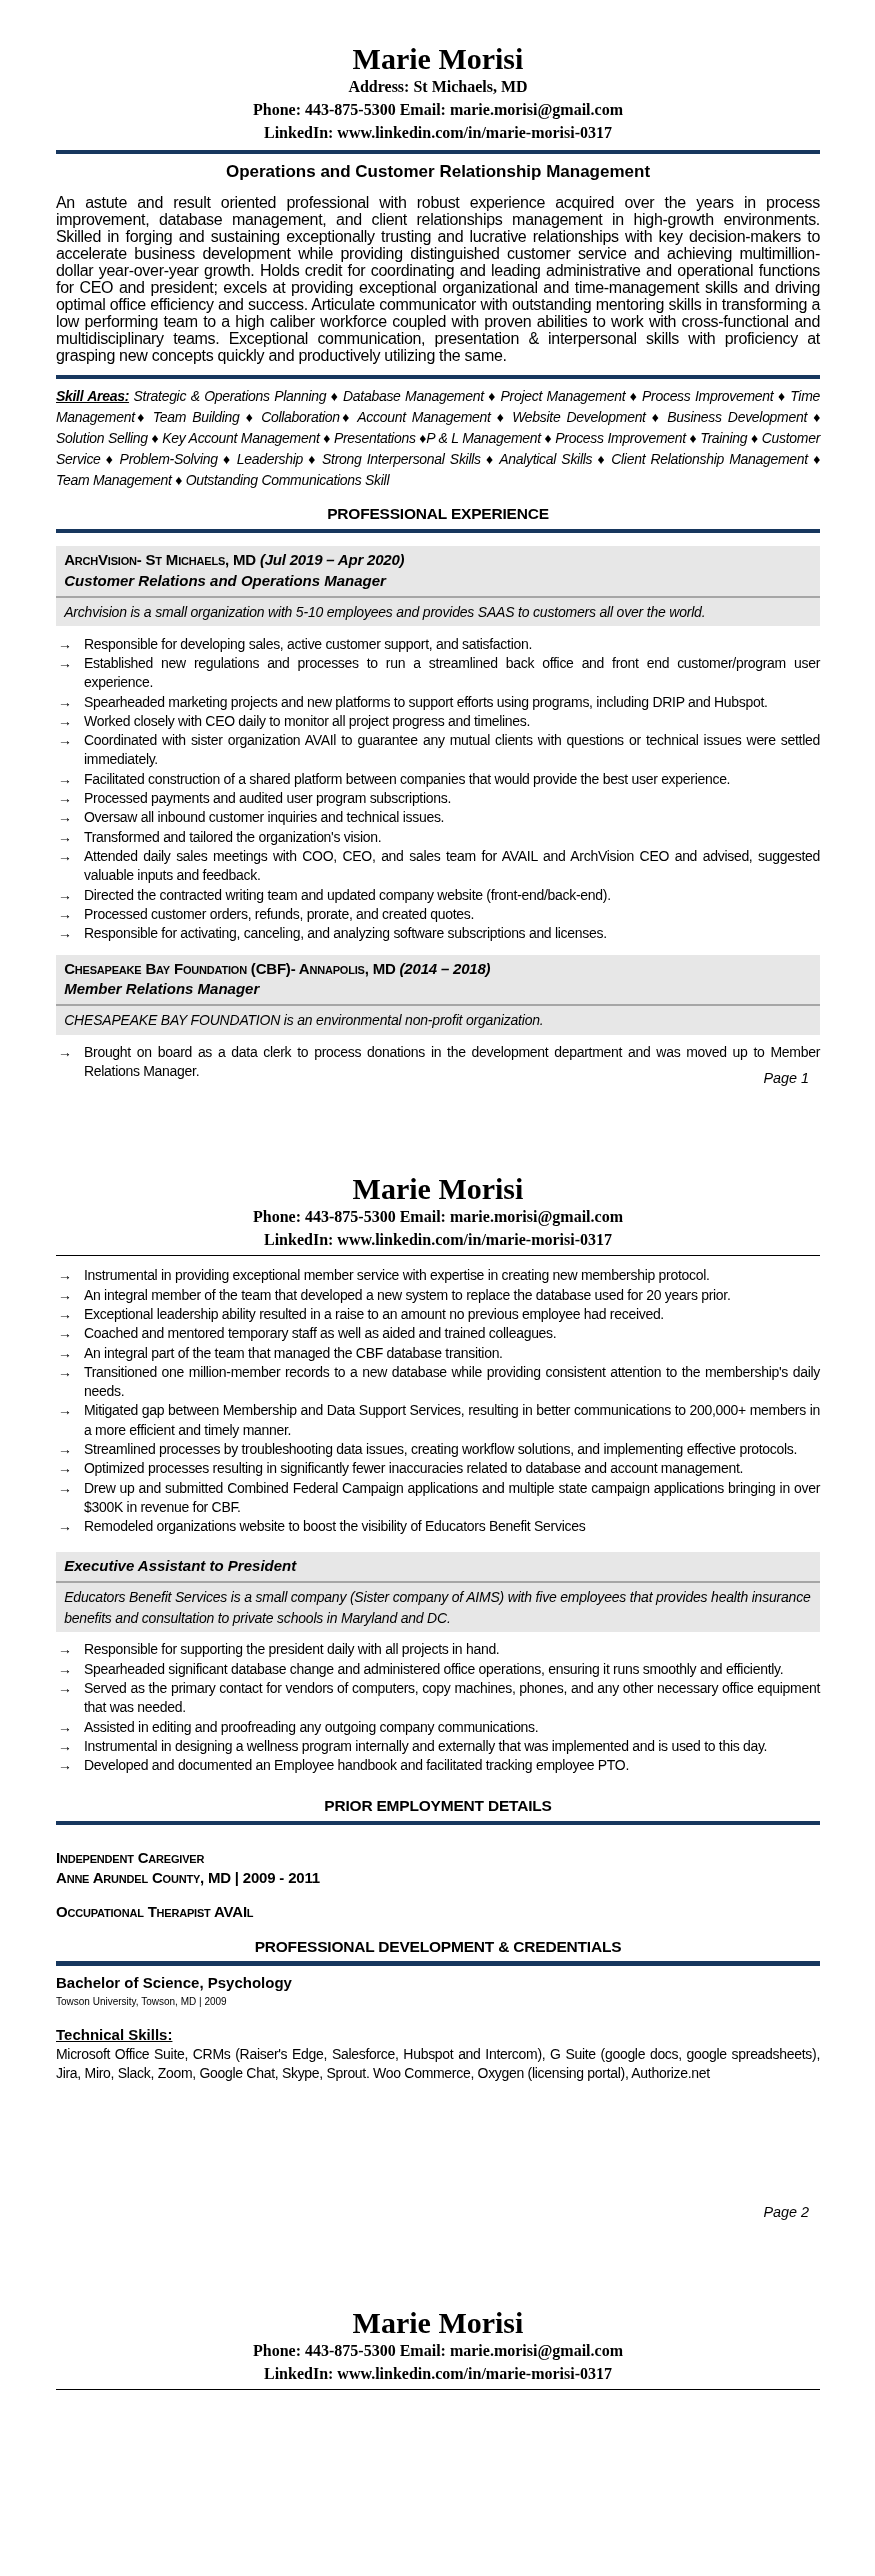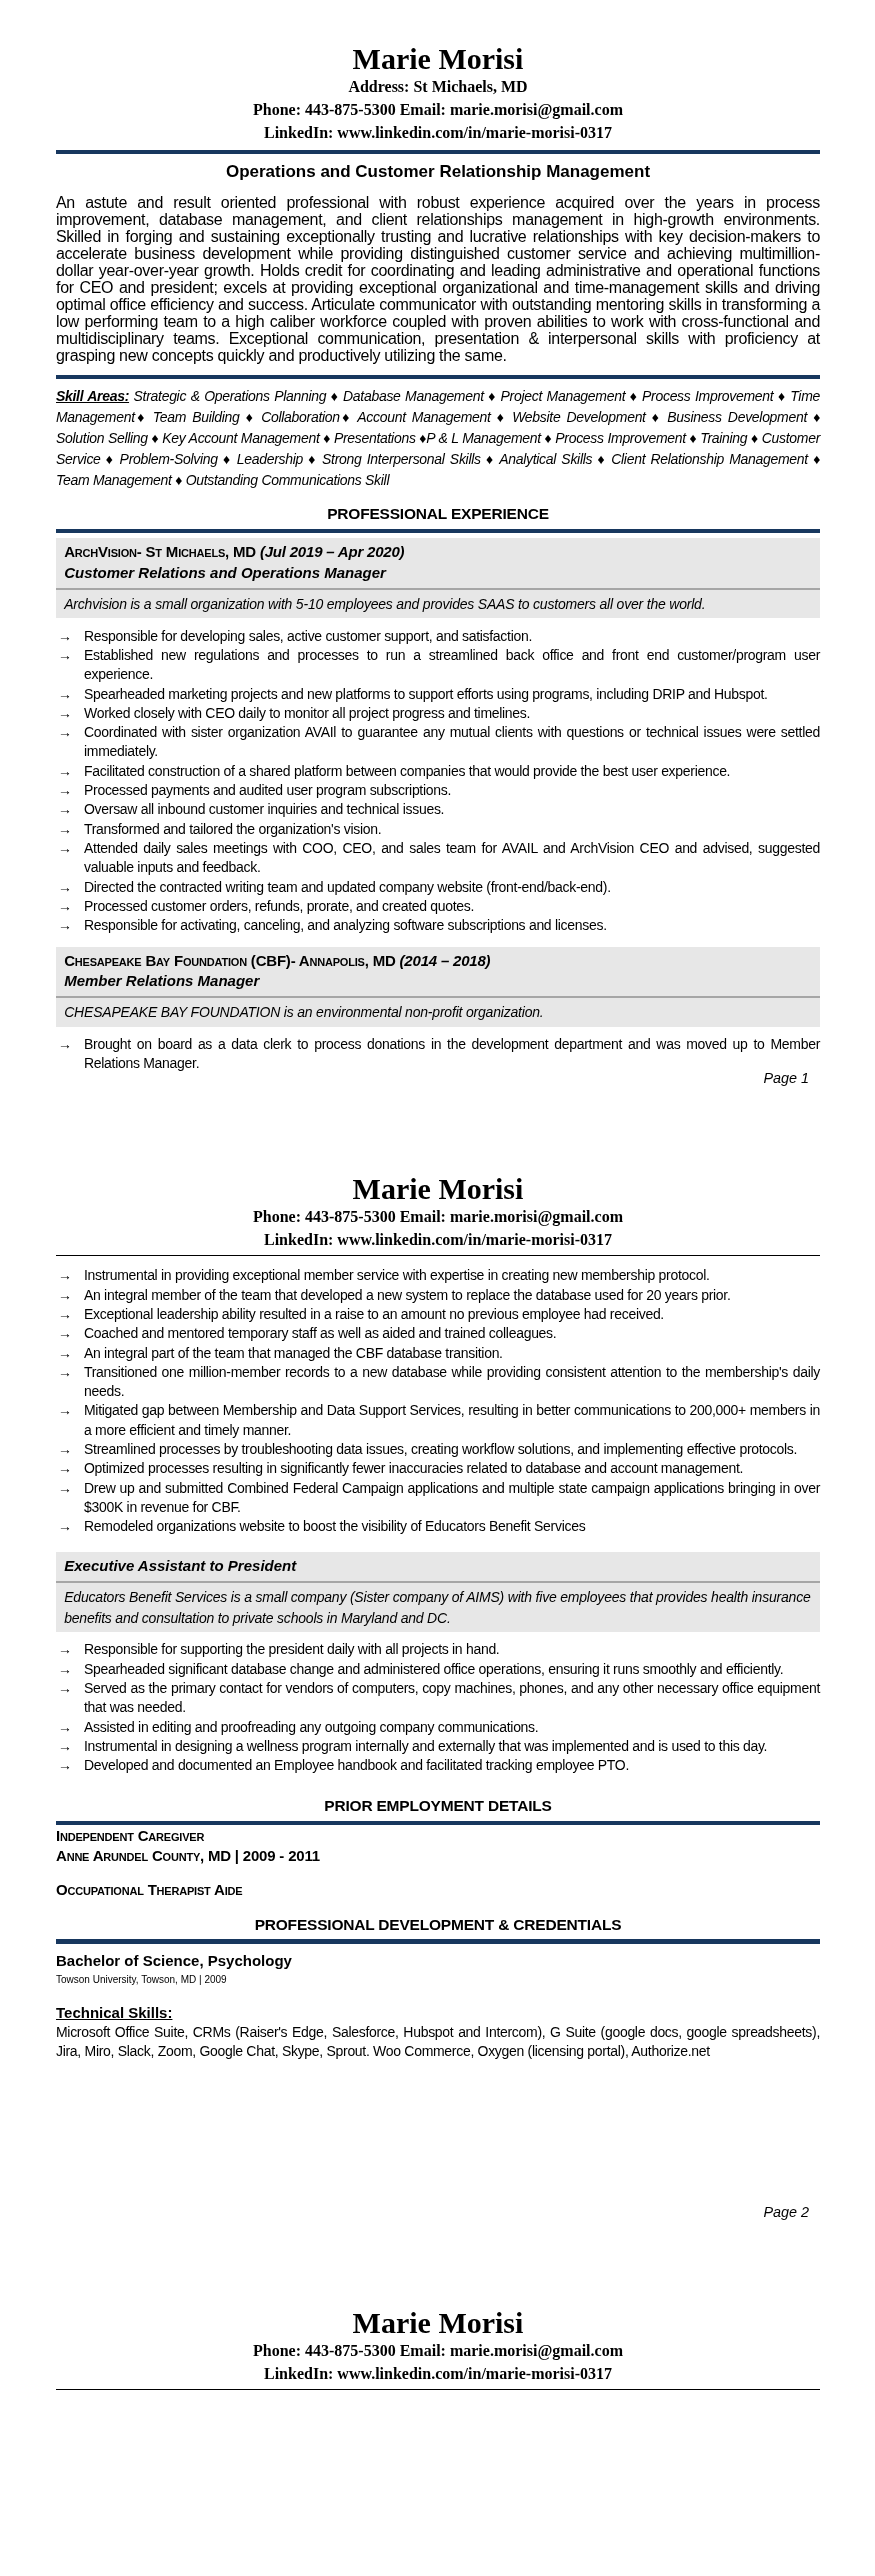--- a/index.html
+++ b/index.html
@@ -35,39 +35,39 @@
   .skills-label{font-weight:bold;text-decoration:underline;}
 
   
   .sec-head{text-align:center;font-weight:bold;font-size:15.5px;line-height:19.6px;letter-spacing:-0.2px;}
   .sec-head-exp{margin-top:13.4px;}
   .rule-after-sec{margin-top:5.2px;}
   .sec-head-prior{margin-top:20.6px;}
   .sec-head-dev{margin-top:15.5px;}
 
   
-  .job-box{background:#E7E7E7;margin-top:5px;padding:4.1px 8.2px;}
+  .job-box{background:#E7E7E7;margin-top:13px;padding:4.1px 8.2px;}
   .job-box-gap{margin-top:11.3px;}
   .job-box-gap-lg{margin-top:15.5px;}
   .job-co{font-weight:bold;font-size:15px;line-height:20.6px;letter-spacing:-0.2px;}
   .sc{font-variant:small-caps;}
   .co-dates{font-style:italic;font-variant:normal;}
   .job-co.ital{font-style:italic;}
   .job-role{font-weight:bold;font-style:italic;font-size:15px;line-height:20.6px;}
   .job-div{height:2.1px;background:#A6A6A6;margin:4.1px -8.2px;}
   .job-blurb{font-style:italic;font-size:14px;line-height:20.6px;letter-spacing:-0.2px;}
 
   
   .bullets{list-style:none;margin:8.2px 0 0 0;padding:0;}
   .bullets li{position:relative;padding-left:28px;font-size:14px;line-height:19.3px;text-align:justify;letter-spacing:-0.3px;}
   .arr{position:absolute;left:2.1px;top:0;letter-spacing:0;}
   .bullets-p2-top{margin-top:10.3px;}
 
   
-  .prior-entry{margin-top:1px;}
+  .prior-entry{margin-top:23px;}
   .prior-entry + .prior-entry{margin-top:14.4px;}
   .prior-title{font-weight:bold;font-size:15px;line-height:19.6px;font-variant:small-caps;letter-spacing:-0.2px;}
   .prior-detail{font-weight:bold;font-size:15px;line-height:19.6px;font-variant:small-caps;letter-spacing:-0.2px;}
   .edu-degree{margin-top:7.2px;font-weight:bold;font-size:15px;line-height:19.6px;}
   .edu-school{font-size:10px;line-height:19.6px;}
   .tech-label{margin-top:13.4px;font-weight:bold;font-size:15px;line-height:19.6px;text-decoration:underline;}
   .tech-text{font-size:14px;line-height:19.3px;letter-spacing:-0.3px;text-align:justify;}
 
   
   .pageno{position:absolute;right:67px;font-style:italic;font-size:14.4px;}
@@ -174,21 +174,21 @@
     </ul>
 
     <div class="sec-head sec-head-prior">PRIOR EMPLOYMENT DETAILS</div>
     <div class="rule-navy rule-after-sec"></div>
 
     <div class="prior-entry">
       <div class="prior-title">Independent Caregiver</div>
       <div class="prior-detail">Anne Arundel County, MD | 2009 - 2011</div>
     </div>
     <div class="prior-entry">
-      <div class="prior-title">Occupational Therapist Aide</div>
+      <div class="prior-title">Occupational Therapist AVAIl</div>
     </div>
 
     <div class="sec-head sec-head-dev">PROFESSIONAL DEVELOPMENT &amp; CREDENTIALS</div>
     <div class="rule-navy rule-after-sec"></div>
 
     <div class="edu-degree">Bachelor of Science, Psychology</div>
     <div class="edu-school">Towson University, Towson, MD | 2009</div>
 
     <div class="tech-label">Technical Skills:</div>
     <div class="tech-text">Microsoft Office Suite, CRMs (Raiser's Edge, Salesforce, Hubspot and Intercom), G Suite (google docs, google spreadsheets), Jira, Miro, Slack, Zoom, Google Chat, Skype, Sprout. Woo Commerce, Oxygen (licensing portal), Authorize.net</div>

